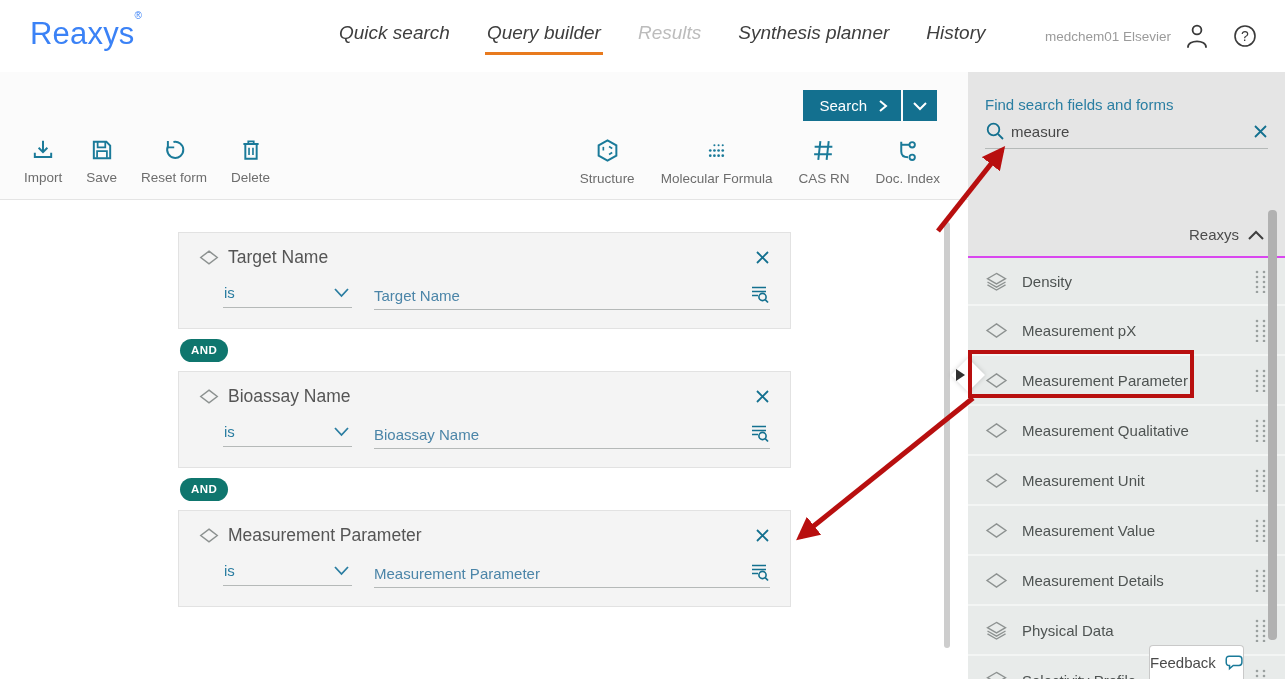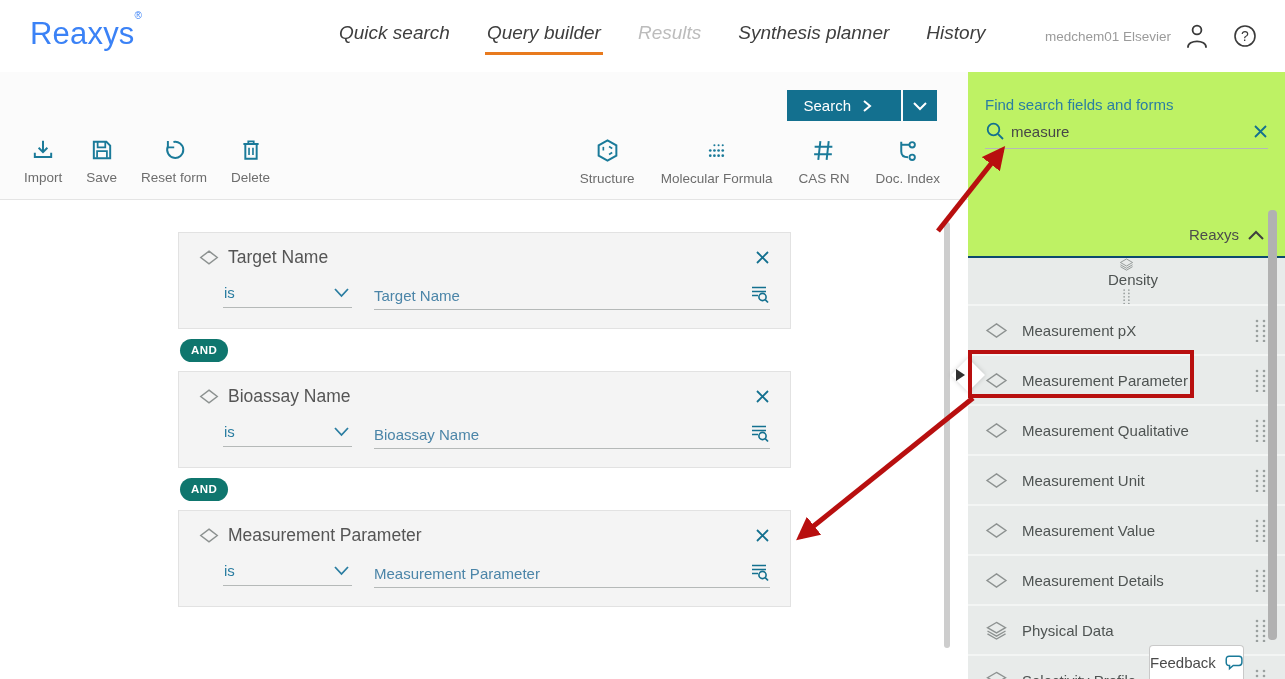--- a/index.html
+++ b/index.html
@@ -25,51 +25,51 @@
 
   
   .main { position:absolute; left:0; top:72px; width:968px; height:607px; background:#fff; z-index:2; }
   .toolbar { position:relative; height:128px; background:#fbfbfb; border-bottom:1px solid #e4e4e4; }
   .tools-left { position:absolute; left:24px; top:66px; display:flex; gap:24px; }
   .tools-right { position:absolute; right:28px; top:66px; display:flex; gap:26px; }
   .tool { display:flex; flex-direction:column; align-items:center; cursor:pointer; }
   .tool .lbl { margin-top:8px; font-size:13.5px; color:#6d6d6d; white-space:nowrap; }
   .search-split { position:absolute; top:18px; right:31px; display:flex; gap:2px; }
   .btn-teal { background:#13708f; color:#fff; border:none; display:flex; align-items:center; justify-content:center; cursor:pointer; font-family:inherit; }
-  .search-main { height:31px; padding:0 28px 0 16px; font-size:15px; gap:10px; }
+  .search-main { height:31px; padding:0 12px 0 16px; font-size:15px; gap:10px; }
   .search-caret { height:31px; width:34px; }
 
   
   .query-area { padding:32px 0 0 178px; }
   .qcard { width:613px; background:#f4f4f4; border:1px solid #e2e2e2; padding:14px 20px 18px 19px; }
   .qcard-head { display:flex; align-items:center; }
   .qcard-title { font-size:17.5px; color:#555; margin-left:8px; flex:1; }
   .qcard-controls { display:flex; align-items:flex-start; margin:16px 0 0 25px; }
   .op-select { width:129px; border-bottom:1px solid #b5b9b8; display:flex; align-items:center; justify-content:space-between; padding:0 2px 6px 1px; cursor:pointer; }
   .op-select .op { font-size:15px; color:#2a7da1; }
   .q-input { flex:1; margin-left:22px; border-bottom:1px solid #b5b9b8; display:flex; align-items:flex-end; justify-content:space-between; padding-bottom:5px; cursor:text; }
   .q-input .ph { font-size:15px; color:#4b85a8; }
   .and-pill { display:inline-block; margin:10px 0 9px 2px; background:#0f766e; color:#fff; font-size:11.5px; font-weight:bold; letter-spacing:.4px; padding:5px 11px 6px; border-radius:13px; cursor:pointer; }
 
   .main-scrollthumb { position:absolute; right:18px; top:150px; width:6px; height:426px; background:#cdcdcd; border-radius:3px; cursor:pointer; }
   .panel-notch { position:absolute; top:291px; right:-12px; width:24px; height:24px; background:#fff; transform:rotate(45deg); box-shadow:0 0 5px rgba(0,0,0,.18); z-index:4; }
   .panel-toggle { position:absolute; top:297px; right:3px; width:0; height:0; border-top:6px solid transparent; border-bottom:6px solid transparent; border-left:9px solid #2f2f2f; z-index:5; cursor:pointer; }
 
   
-  .sidebar { position:absolute; left:968px; top:72px; width:317px; height:607px; background:#bef264; z-index:1; }
+  .sidebar { position:absolute; left:968px; top:72px; width:317px; height:607px; background:#e5e5e5; z-index:1; }
   .sb-search { padding:24px 17px 0; }
   .sb-title { font-size:15px; color:#2a7ea2; }
   .sb-input-row { display:flex; align-items:center; margin-top:8px; padding-bottom:7px; border-bottom:1px solid #b5b9b8; }
   .sb-input { flex:1; border:none; outline:none; background:transparent; font-family:inherit; font-size:15px; color:#474747; margin-left:6px; }
   .sb-clear { cursor:pointer; }
   .group-row { margin-top:64px; height:43px; display:flex; align-items:center; justify-content:flex-end; padding-right:20px; cursor:pointer; }
   .group-label { font-size:15px; color:#4c4c4c; margin-right:8px; }
   .sb-list { }
   .sb-row { height:50px; display:flex; align-items:center; background:#e8ebea; border-bottom:2px solid #f3f5f4; padding:0 18px 0 17px; cursor:grab; }
-  .sb-row:first-child { border-top:2px solid #0c4a6e;flex-direction:column; }
+  .sb-row:first-child { border-top:2px solid #d946ef; }
   .sb-row .sb-label { flex:1; font-size:15px; color:#4e5352; margin-left:14px; }
   .sb-scrollthumb { position:absolute; right:8px; top:138px; width:9px; height:430px; background:#b1b1b1; border-radius:4px; cursor:pointer; }
   .feedback-btn { position:absolute; right:41px; bottom:0; width:95px; height:34px; background:#fff; border:1px solid #c9c9c9; border-bottom:none; border-radius:4px 4px 0 0; display:flex; align-items:center; justify-content:center; gap:9px; cursor:pointer; z-index:6; }
   .feedback-btn .lbl { font-size:15px; color:#4a4a4a; }
 
   
   .annotation-layer { position:absolute; left:0; top:0; width:1285px; height:679px; z-index:10; pointer-events:none; }
 </style>
 </head>
 <body>

